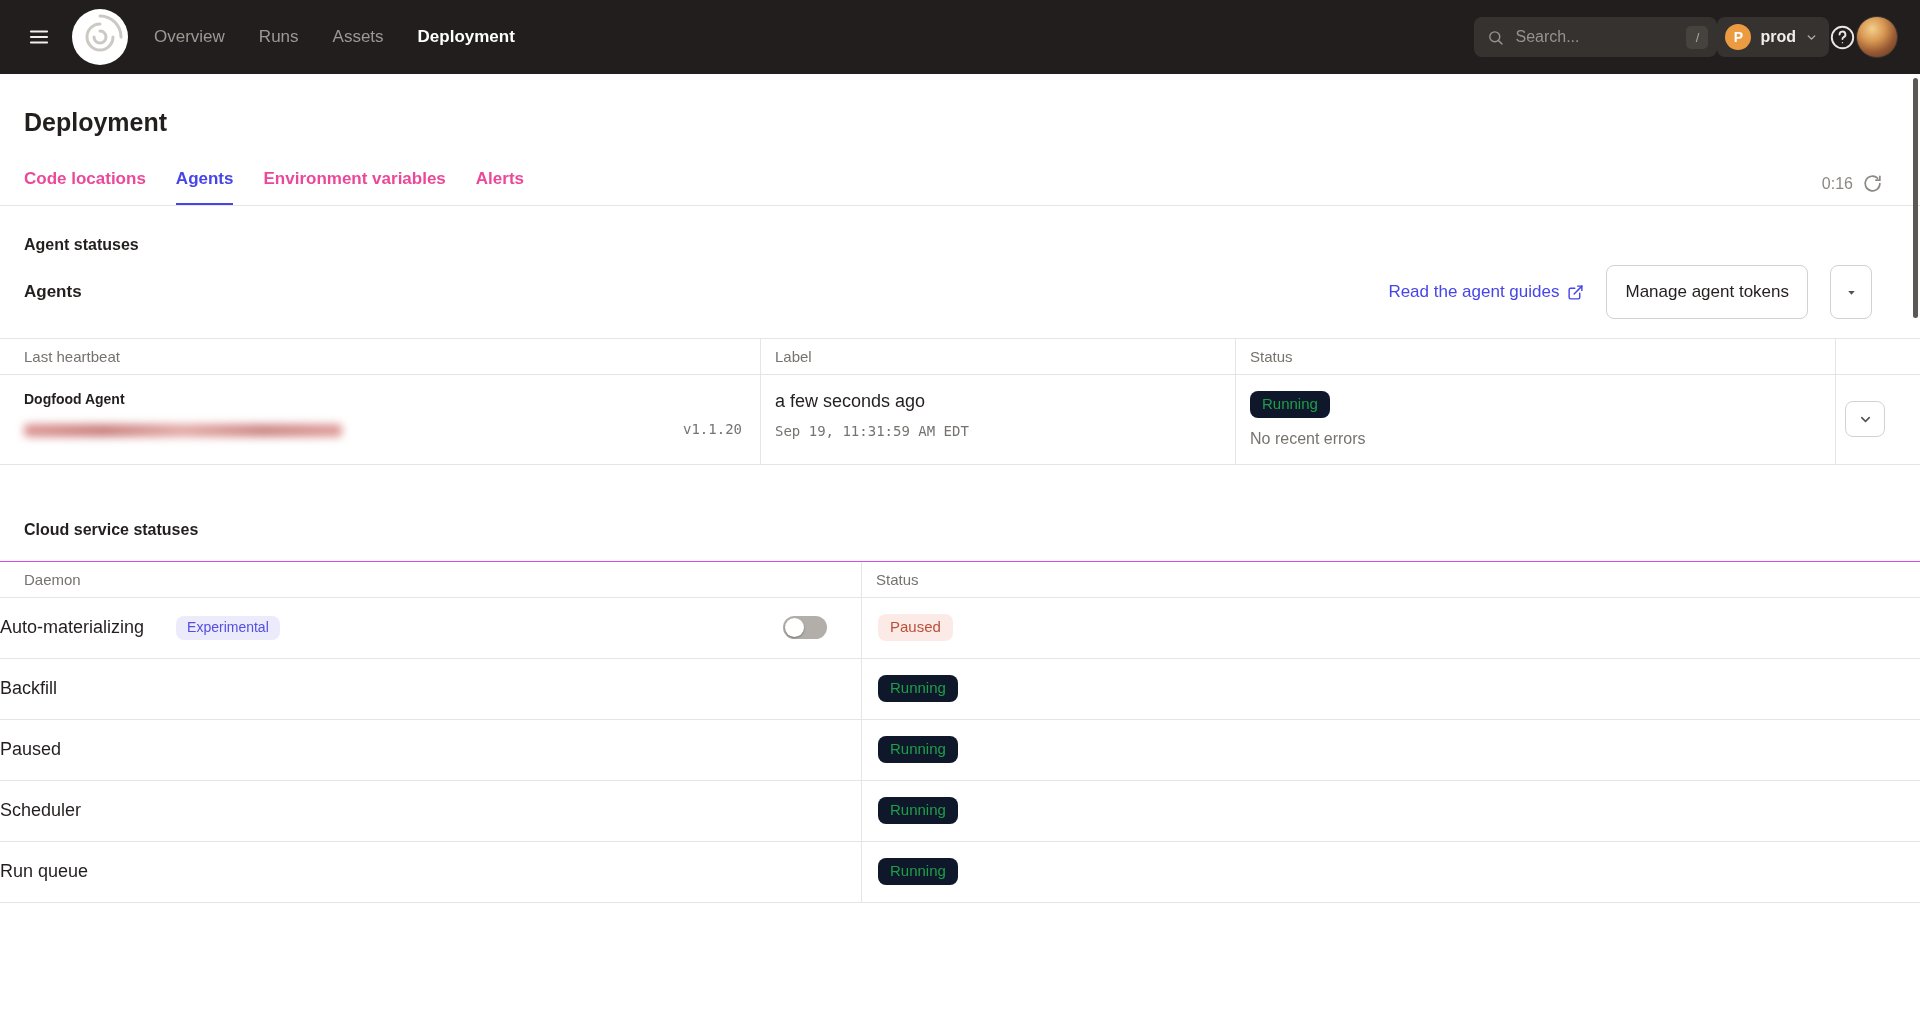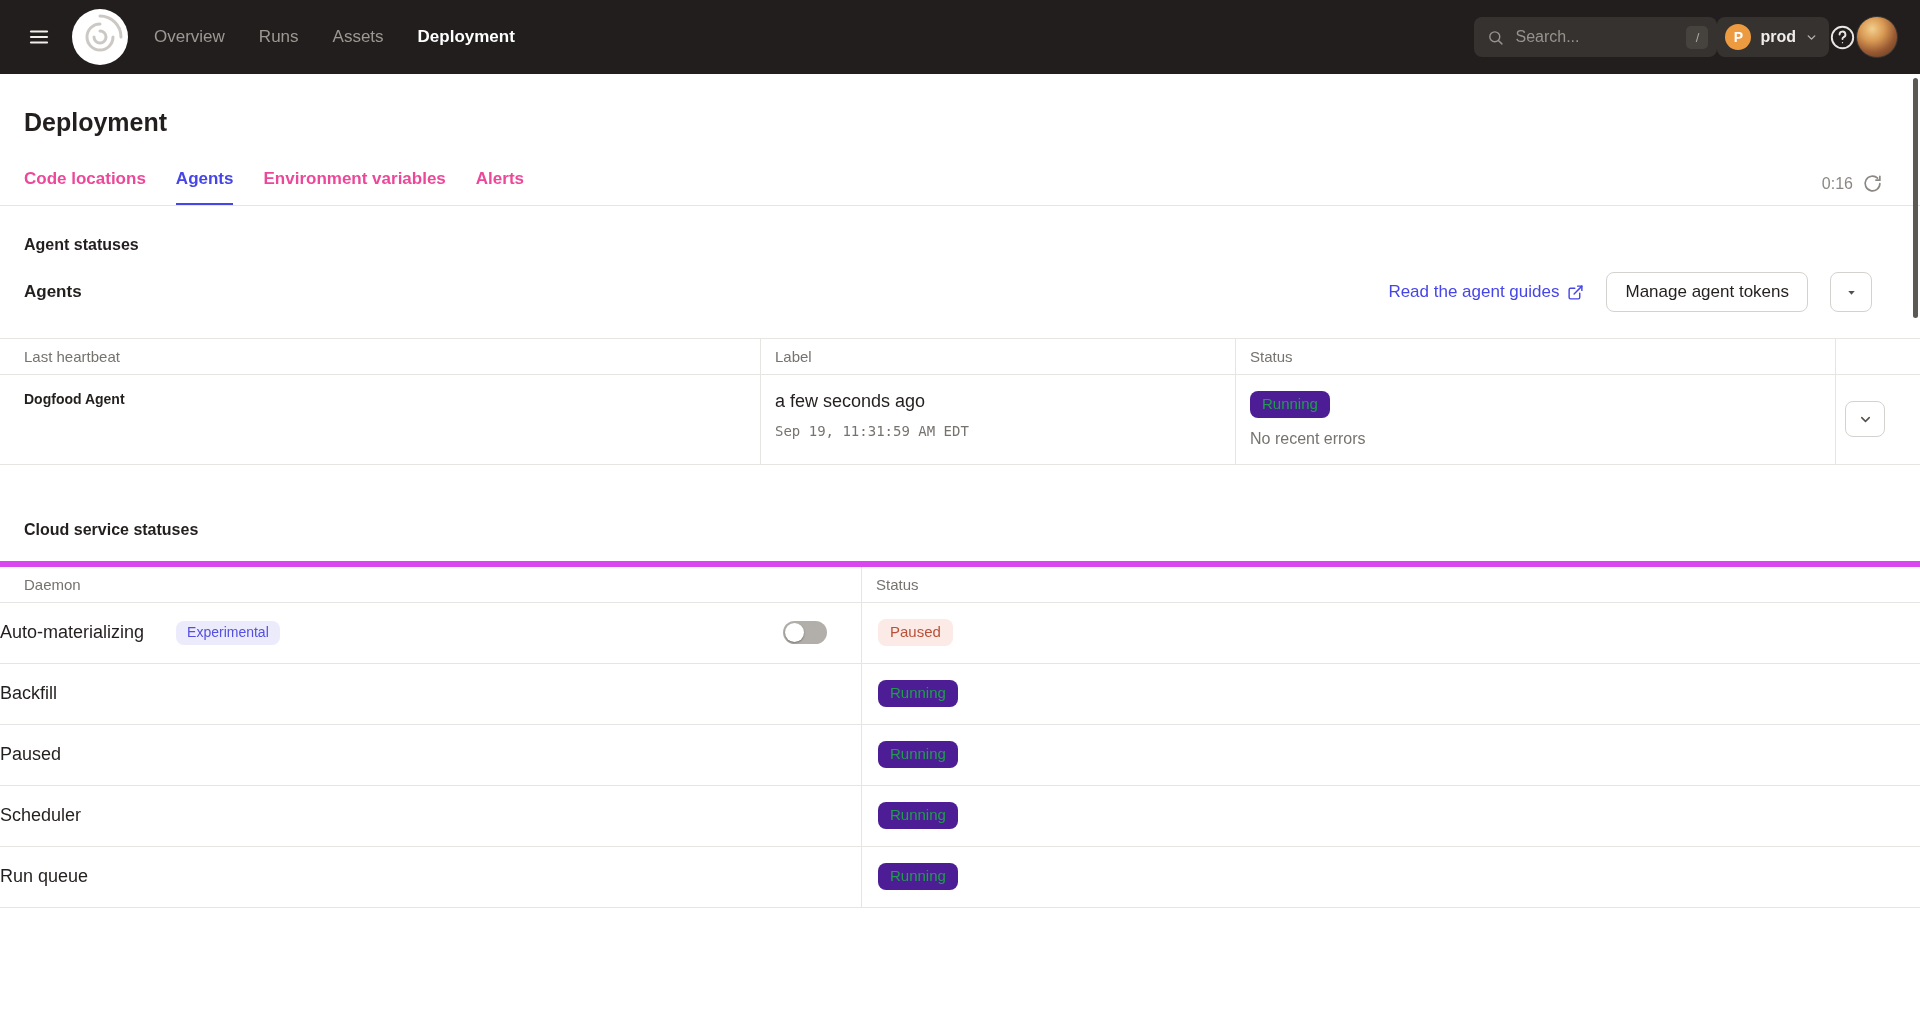--- a/index.html
+++ b/index.html
@@ -89,21 +89,21 @@
     display: flex; align-items: center; justify-content: space-between;
     padding: 0 48px 0 24px; margin-top: 14px; height: 48px;
   }
   .sub-heading { font-size: 17px; font-weight: 700; margin: 0; }
   .toolbar-right { display: flex; align-items: center; gap: 22px; }
   .guide-link {
     color: #4645e7; font-size: 17px; font-weight: 500; text-decoration: none;
     display: flex; align-items: center; gap: 8px; cursor: pointer;
   }
   .btn {
-    height: 40px; background: #ffffff; border: 1px solid #d4d2ce; border-radius: 8px;
+    height: 54px; background: #ffffff; border: 1px solid #d4d2ce; border-radius: 8px;
     font-size: 17px; color: #231f1e; padding: 0 18px; cursor: pointer;
   }
   .btn-caret {
     width: 42px; padding: 0; display: flex; align-items: center;
     justify-content: center; color: #53504c;
   }
 
   
   .mono { font-family: "DejaVu Sans Mono", "Liberation Mono", monospace; }
 
@@ -129,33 +129,33 @@
   }
   .version { font-size: 14px; color: #76736f; }
   .hb-rel { font-size: 18px; }
   .hb-time { font-size: 14px; color: #76736f; margin-top: 11px; }
   .status-note { font-size: 16px; color: #76736f; margin-top: 12px; }
 
   .badge {
     display: inline-block; font-size: 15px; padding: 4px 12px; border-radius: 8px;
     line-height: 1.25;
   }
-  .badge-green { background: #4c1d95; color: #1E9E4A; }
+  .badge-green { background: #0f172a; color: #1E9E4A; }
   .badge-red   { background: #FBEAE6; color: #BA5038; }
   .badge-indigo{ background: #ECEBFC; color: #534FE0; font-size: 14px; padding: 3px 11px; border-radius: 8px; margin-left: 18px; }
 
   .action-cell { display: flex; align-items: center; justify-content: center; padding: 0 26px 0 0; }
   .row-chevron {
     width: 40px; height: 36px; border: 1px solid #d4d2ce; border-radius: 8px;
     background: #fff; display: flex; align-items: center; justify-content: center;
     color: #53504c; cursor: pointer;
   }
 
   .cloud-head, .cloud-row { display: grid; grid-template-columns: 861px 1fr; }
-  .cloud-head { border-top: 6px solid #d946ef; border-bottom: 1px solid #e7e5e2; margin-top: 22px; }
+  .cloud-head { border-top: 1px solid #d946ef; border-bottom: 1px solid #e7e5e2; margin-top: 22px; }
   .cloud-row { border-bottom: 1px solid #e7e5e2; height: 61px; }
   .daemon-cell { display: flex; align-items: center; gap: 14px; font-size: 18px; }
   .cloud-status-cell { display: flex; align-items: center; padding-left: 16px; border-left: 1px solid #e7e5e2; }
 
   .toggle {
     margin-left: auto; margin-right: 34px; width: 44px; height: 23px;
     border-radius: 12px; background: #b2afab; position: relative; cursor: pointer;
     border: none; padding: 0;
   }
   .toggle .knob {
@@ -268,20 +268,24 @@
   <div class="agents-head">
     <div class="th">Last heartbeat</div>
     <div class="th">Label</div>
     <div class="th">Status</div>
     <div class="th"></div>
   </div>
 
   <div class="agent-row">
     <div class="td">
       <div class="agent-name">Dogfood Agent</div>
+      <div class="label-bottom">
+        <div class="redacted"></div>
+        <span class="mono version">v1.1.20</span>
+      </div>
     </div>
     <div class="td">
       <div class="hb-rel">a few seconds ago</div>
       <div class="mono hb-time">Sep 19, 11:31:59 AM EDT</div>
     </div>
     <div class="td">
       <span class="badge badge-green">Running</span>
       <div class="status-note">No recent errors</div>
     </div>
     <div class="td action-cell">

